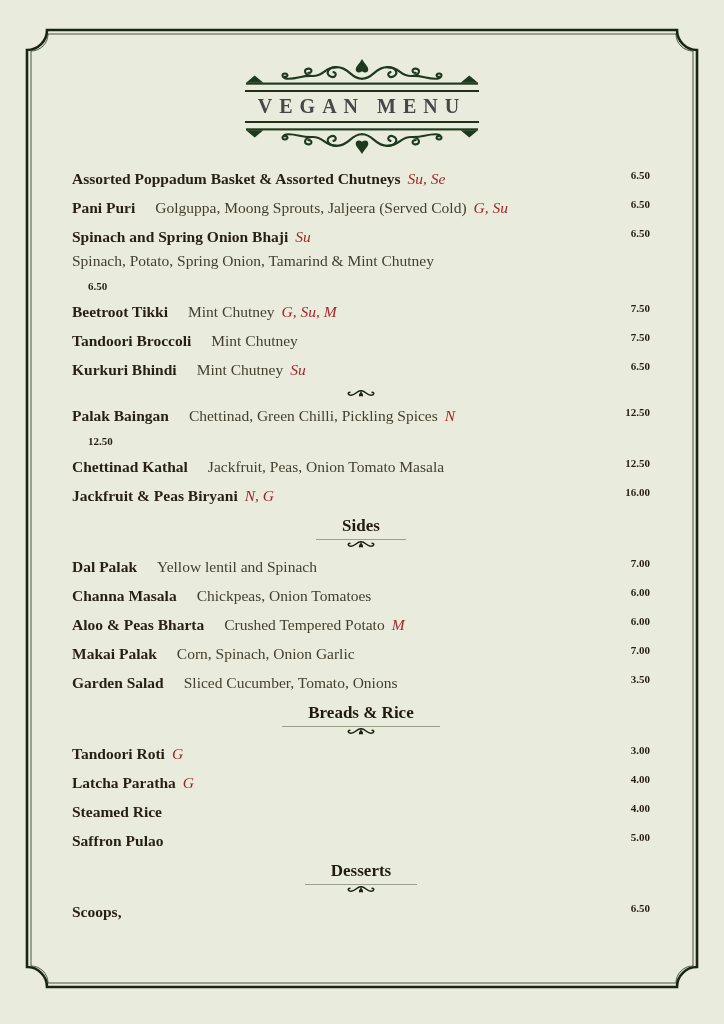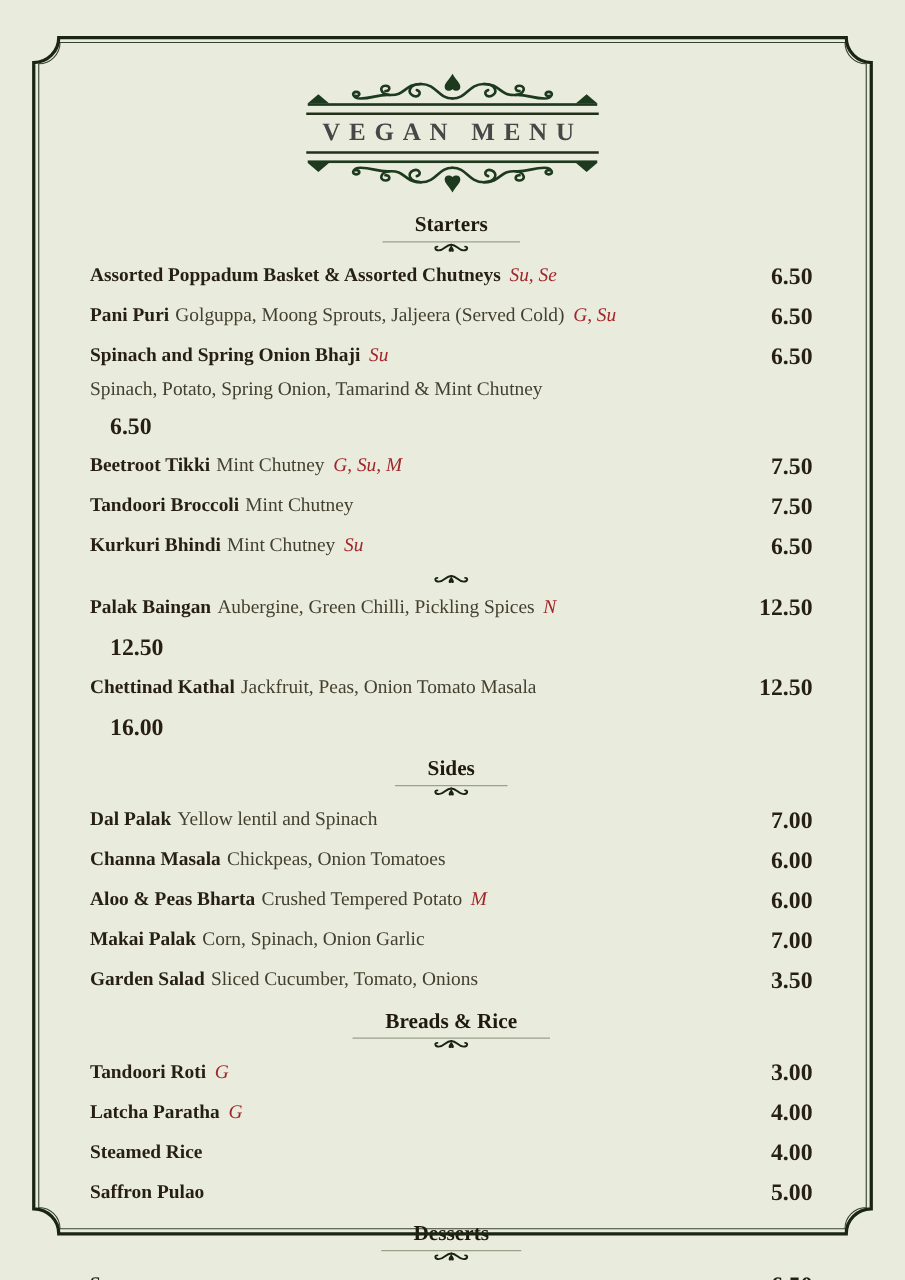--- a/index.html
+++ b/index.html
@@ -38,23 +38,23 @@
     padding:0 26px 2px;
   }
   .mini-orn { display:block; margin:-1px auto 0; width:40px; height:10px; }
   .mini-orn path.s { fill:none; stroke: var(--frame, #1c2a14); stroke-width:1.7; stroke-linecap:round; }
   .mini-orn path.f { fill: var(--frame, #1c2a14); }
 
   .menu-item { margin:0 0 10px; }
   .item-row { display:flex; justify-content:space-between; align-items:flex-start; }
   .item-text { margin:0; font-size:15.5px; line-height:19px; }
   .item-name { font-weight:700; color: var(--item-text, #261f12); }
-  .item-desc { color: var(--description-text, #44402f); margin-left:5px; }
+  .item-desc { color: var(--description-text, #44402f); margin-left:20px; }
   .item-allergens { color: var(--allergen-red, #a2252b); font-style:italic; margin-left:7px; }
-  .item-price { font-weight:700; font-size:19px; color: var(--price-text, #261f12); white-space:nowrap; margin-left:16px; }
+  .item-price { font-weight:700; font-size:11px; color: var(--price-text, #261f12); white-space:nowrap; margin-left:16px; }
   .item-note { margin:5px 0 0; font-size:15.5px; line-height:19px; color: var(--description-text, #44402f); }
 </style>
 </head>
 <body>
 
 <div class="page">
 
   <svg class="frame" width="724" height="1024" viewBox="0 0 724 1024" aria-hidden="true">
     <path class="outer" d="M47,30 H677 A20,20 0 0 0 697,50 V967 A20,20 0 0 0 677,987 H47 A20,20 0 0 0 27,967 V50 A20,20 0 0 0 47,30 Z"></path>
     <path class="inner" d="M48,34 H676 A17,17 0 0 0 693,51 V966 A17,17 0 0 0 676,983 H48 A17,17 0 0 0 31,966 V51 A17,17 0 0 0 48,34 Z"></path>
@@ -91,28 +91,20 @@
     </g>
     <use href="#fl-right-1" transform="translate(240,0) scale(-1,1)"></use>
     <path class="orn-fill" d="M120,1 C117,6.5 113.5,8.5 113.5,12 C113.5,15 117,16.2 120,13.8 C123,16.2 126.5,15 126.5,12 C126.5,8.5 123,6.5 120,1 Z"></path>
     <rect class="orn-fill" x="0" y="25.4" width="240" height="2.2"></rect>
   </svg>
 </div>
   </header>
 
   <main class="sections">
   <section class="menu-section">
-    <div class="section-head">
-      <h2 class="section-title">Starters</h2>
-      <svg class="mini-orn" viewBox="0 0 44 10" aria-hidden="true">
-        <path class="s" d="M22,2.5 C17,2.5 16,7.5 11,7.5 C7.5,7.5 7,4.2 9.8,4.2"></path>
-        <path class="s" d="M22,2.5 C27,2.5 28,7.5 33,7.5 C36.5,7.5 37,4.2 34.2,4.2"></path>
-        <path class="f" d="M22,3 C20.9,5.2 19.7,6 19.7,7.4 C19.7,8.8 21,9.3 22,8.3 C23,9.3 24.3,8.8 24.3,7.4 C24.3,6 23.1,5.2 22,3 Z"></path>
-      </svg>
-    </div>
     <div class="items">
   <div class="menu-item">
     <div class="item-row">
       <p class="item-text">
         <span class="item-name">Assorted Poppadum Basket &amp; Assorted Chutneys</span><span class="item-allergens">Su, Se</span>
       </p>
       <span class="item-price">6.50</span>
     </div>
 
   </div>
@@ -181,21 +173,21 @@
       <svg class="mini-orn" viewBox="0 0 44 10" aria-hidden="true">
         <path class="s" d="M22,2.5 C17,2.5 16,7.5 11,7.5 C7.5,7.5 7,4.2 9.8,4.2"></path>
         <path class="s" d="M22,2.5 C27,2.5 28,7.5 33,7.5 C36.5,7.5 37,4.2 34.2,4.2"></path>
         <path class="f" d="M22,3 C20.9,5.2 19.7,6 19.7,7.4 C19.7,8.8 21,9.3 22,8.3 C23,9.3 24.3,8.8 24.3,7.4 C24.3,6 23.1,5.2 22,3 Z"></path>
       </svg>
     </div>
     <div class="items">
   <div class="menu-item">
     <div class="item-row">
       <p class="item-text">
-        <span class="item-name">Palak Baingan</span><span class="item-desc">Aubergine, Green Chilli, Pickling Spices</span><span class="item-allergens">N</span>
+        <span class="item-name">Palak Baingan</span><span class="item-desc">Chettinad, Green Chilli, Pickling Spices</span><span class="item-allergens">N</span>
       </p>
       <span class="item-price">12.50</span>
     </div>
 
   </div>
 
   <div class="menu-item">
     <div class="item-row">
       <span class="item-price">12.50</span>
     </div>
@@ -207,20 +199,23 @@
       <p class="item-text">
         <span class="item-name">Chettinad Kathal</span><span class="item-desc">Jackfruit, Peas, Onion Tomato Masala</span>
       </p>
       <span class="item-price">12.50</span>
     </div>
 
   </div>
 
   <div class="menu-item">
     <div class="item-row">
+      <p class="item-text">
+        <span class="item-name">Jackfruit &amp; Peas Biryani</span><span class="item-allergens">N, G</span>
+      </p>
       <span class="item-price">16.00</span>
     </div>
 
   </div>
 </div>
   </section>
 
   <section class="menu-section">
     <div class="section-head">
       <h2 class="section-title">Sides</h2>

